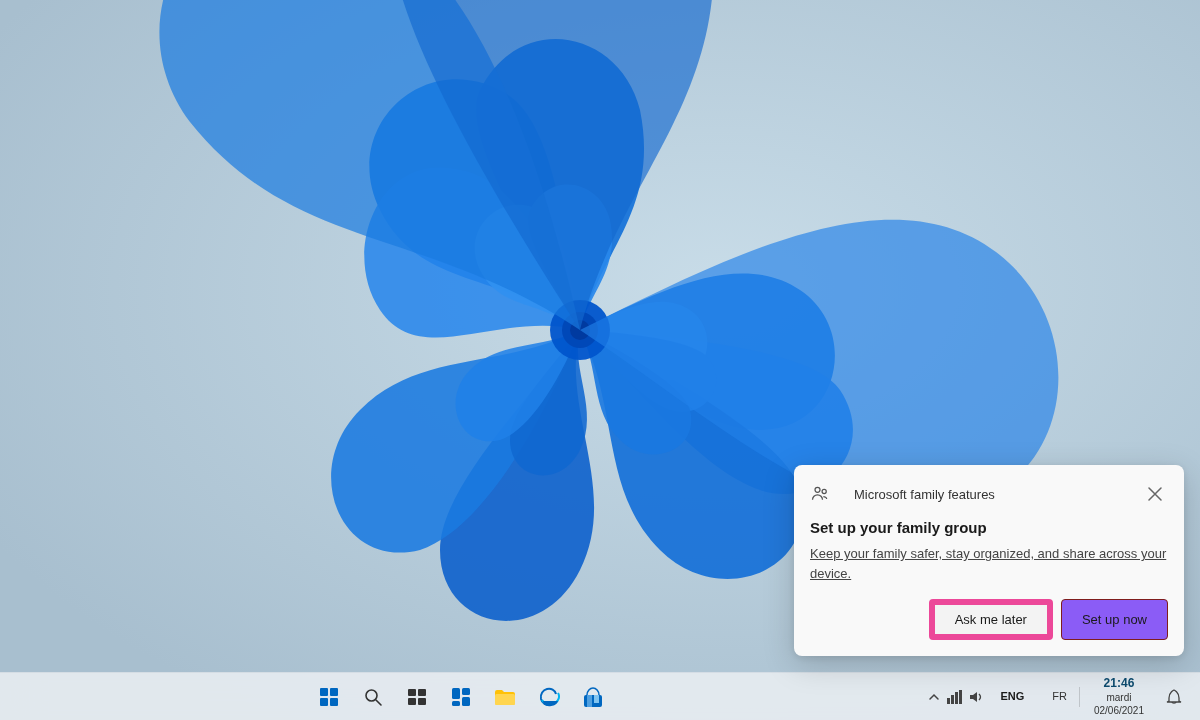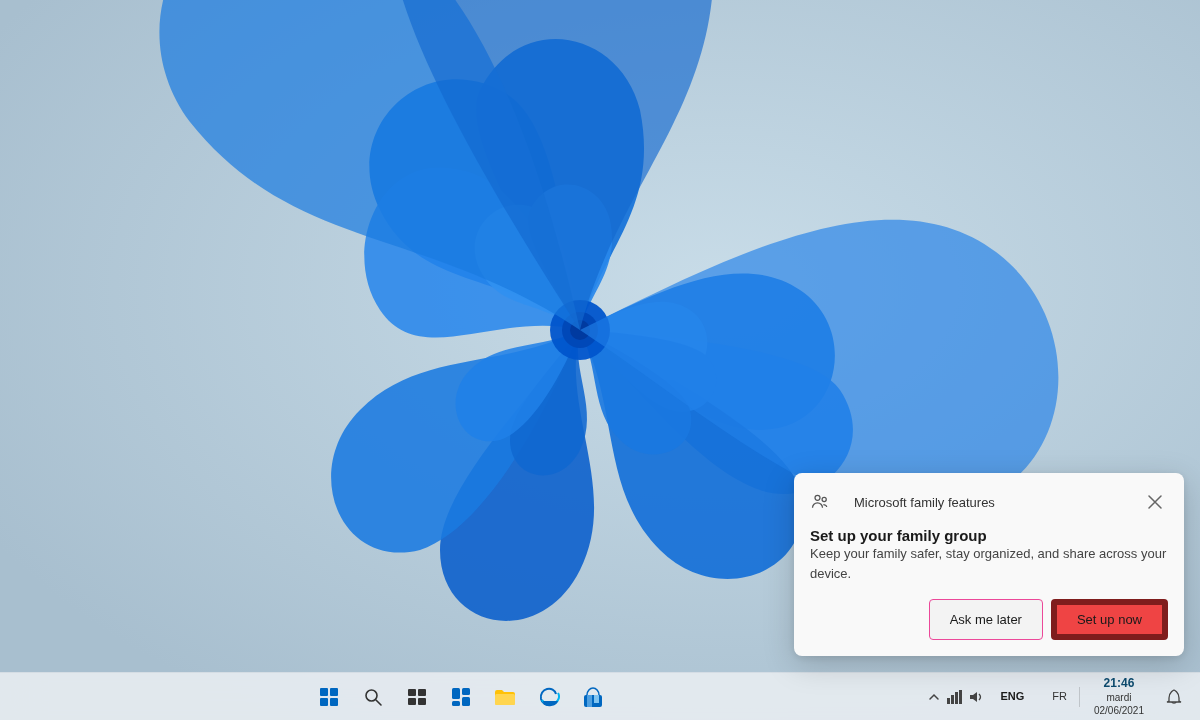--- a/index.html
+++ b/index.html
@@ -147,50 +147,51 @@
       font-size: 14px;
       color: #555;
       background: transparent;
       border: none;
     }
 
     #toast-title {
       font-size: 15px;
       font-weight: 600;
       color: #1a1a1a;
-      margin-bottom: 0;
+      margin-bottom: 8px;
     }
 
     #toast-body {
       font-size: 13px;
       color: #444;
       line-height: 1.5;
       margin-bottom: 16px;
+      text-decoration: underline;
     }
 
     #toast-actions {
       display: flex;
       gap: 8px;
       justify-content: flex-end;
     }
 
     .toast-btn {
       padding: 7px 20px;
       border-radius: 4px;
       font-size: 13px;
       font-weight: 500;
       cursor: pointer;
-      border: 1px solid #ec4899;
+      border: 6px solid #ec4899;
       background: #f3f3f3;
       color: #1a1a1a;
     }
 
     .toast-btn.primary {
-      background: #ef4444;
-      border: 6px solid #7f1d1d;
+      background: #8b5cf6;
+      border: 1px solid #7f1d1d;
     }
 
     
     #tray-separator {
       width: 1px;
       height: 20px;
       background: rgba(0,0,0,0.15);
       margin: 0 2px;
     }
 

